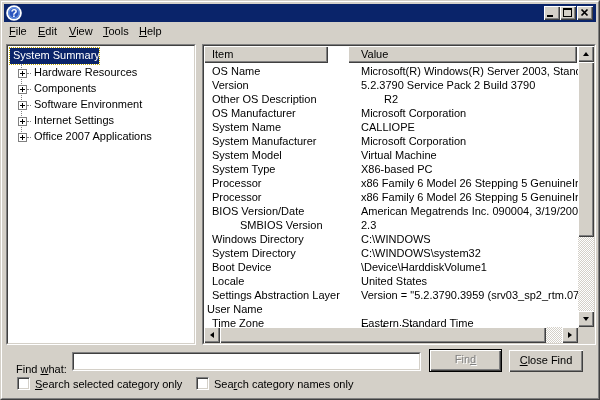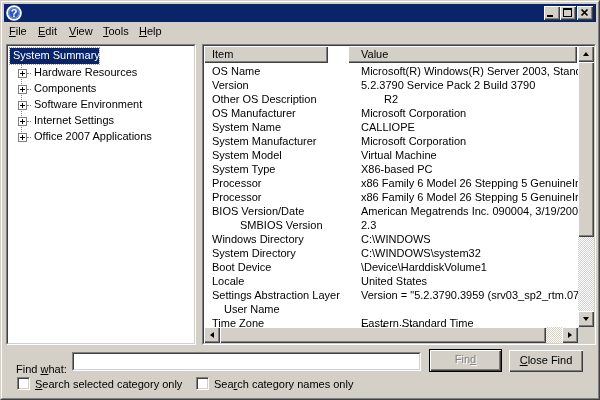--- a/index.html
+++ b/index.html
@@ -141,21 +141,21 @@
   <div class="row" style="left:8px;top:187px;">Windows Directory</div>
   <div class="row" style="left:157px;top:187px;">C:\WINDOWS</div>
   <div class="row" style="left:8px;top:201px;">System Directory</div>
   <div class="row" style="left:157px;top:201px;">C:\WINDOWS\system32</div>
   <div class="row" style="left:8px;top:215px;">Boot Device</div>
   <div class="row" style="left:157px;top:215px;">\Device\HarddiskVolume1</div>
   <div class="row" style="left:8px;top:229px;">Locale</div>
   <div class="row" style="left:157px;top:229px;">United States</div>
   <div class="row" style="left:8px;top:243px;">Settings Abstraction Layer</div>
   <div class="row" style="left:157px;top:243px;">Version = "5.2.3790.3959 (srv03_sp2_rtm.070216</div>
-  <div class="row" style="left:20px;top:257px;">User Name</div>
+  <div class="row" style="left:3px;top:257px;">User Name</div>
   <div class="row" style="left:157px;top:257px;margin-top:20px;">Not Available</div>
   <div class="row" style="left:8px;top:271px;">Time Zone</div>
   <div class="row" style="left:157px;top:271px;">Eastern Standard Time</div>
   </div>
 
   <div class="sbtn" style="left:374px;top:0;width:16px;height:16px;"></div>
   <div class="arrow" style="left:378.5px;top:6px;border-left:3.5px solid transparent;border-right:3.5px solid transparent;border-bottom:4.5px solid #000;"></div>
   <div class="track" style="left:374px;top:16px;width:16px;height:265px;"></div>
   <div class="thumb" style="left:374px;top:16px;width:16px;height:175px;"></div>
   <div class="sbtn" style="left:374px;top:265px;width:16px;height:16px;"></div>

